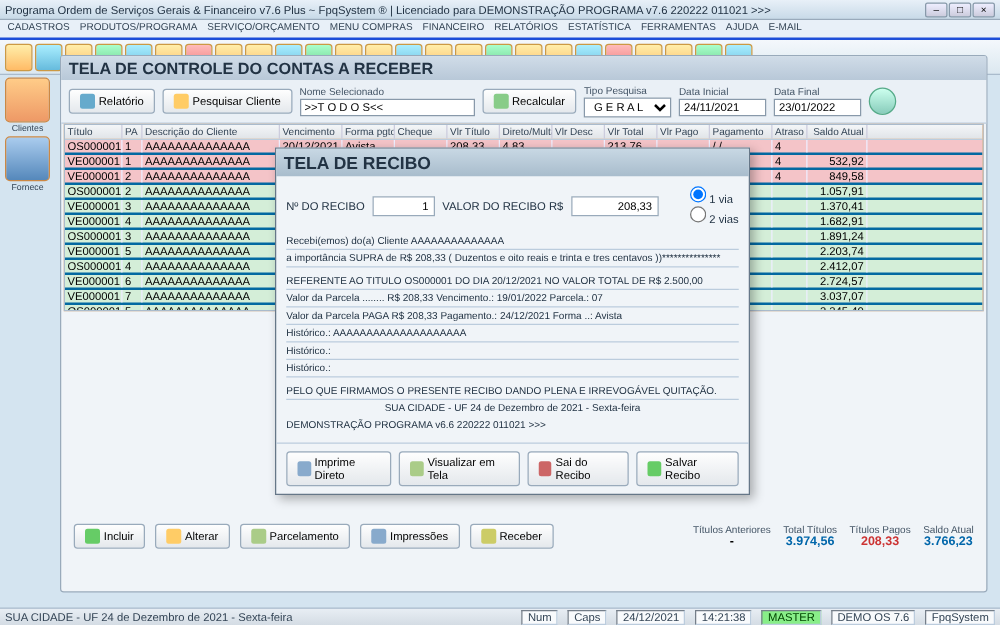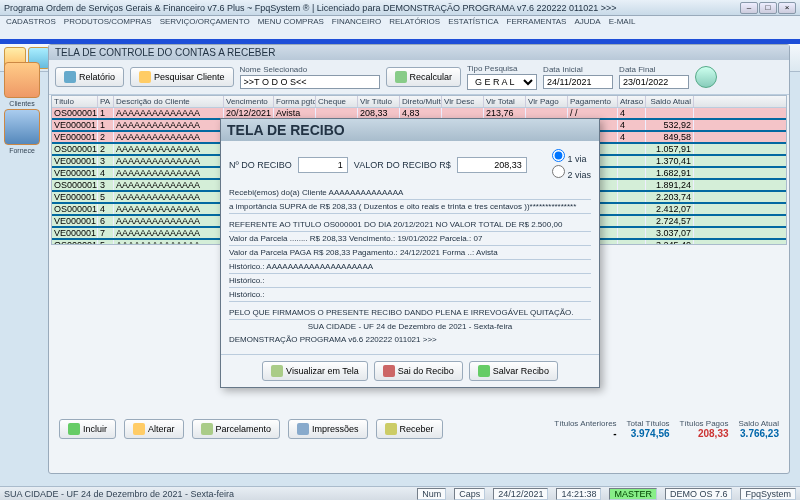--- a/index.html
+++ b/index.html
@@ -1,33 +1,33 @@
 <!DOCTYPE html>
 <html><head>
 <meta charset="utf-8">
 <style>
 *{box-sizing:border-box;margin:0;padding:0;font-family:Tahoma,Arial,sans-serif;font-size:9px}
 body{background:#d4e4f0;width:800px;height:500px;overflow:hidden;position:relative}
 .titlebar{background:linear-gradient(#e8f0f8,#c8dae8);height:16px;padding:2px 4px;display:flex;align-items:center;border-bottom:1px solid #9ab}
 .titlebar-text{flex:1;color:#234;font-size:9px}
 .win-btns{display:flex;gap:1px}
 .win-btn{width:18px;height:12px;background:linear-gradient(#eef,#ccd);border:1px solid #89a;border-radius:2px;text-align:center;font-size:8px;line-height:10px}
-.menubar{background:#e8f0f8;height:28px;display:flex;gap:8px;padding:1px 6px;border-bottom:5px solid #1d4ed8}
+.menubar{background:#e8f0f8;height:16px;display:flex;gap:8px;padding:1px 6px;border-bottom:2px solid #1d4ed8}
 .menubar span{color:#345;font-size:8px}
 .toolbar{background:linear-gradient(#f4f8fc,#dce8f0);height:28px;display:flex;align-items:center;gap:2px;padding:2px 4px;border-bottom:1px solid #abc}
 .tb-ico{width:22px;height:22px;background:linear-gradient(#fea,#fb6);border:1px solid #c94;border-radius:3px}
 .tb-ico.b{background:linear-gradient(#aef,#6bd)}
 .tb-ico.g{background:linear-gradient(#afc,#6c8)}
 .tb-ico.r{background:linear-gradient(#fbb,#e77)}
 .left-icons{position:absolute;left:2px;top:60px;width:40px}
 .big-ico{width:36px;height:36px;margin:2px;background:linear-gradient(#fc8,#e96);border-radius:4px;border:1px solid #c84}
 .big-ico.b{background:linear-gradient(#ace,#58b)}
 .ico-lbl{font-size:7px;text-align:center;color:#345}
 .panel{position:absolute;left:48px;top:44px;right:10px;bottom:26px;background:#f0f4f8;border:1px solid #9ab;border-radius:3px}
-.panel-title{background:linear-gradient(#d0dce8,#b8c8d8);padding:2px 6px;font-size:10px;color:#234;font-weight:normal}
+.panel-title{background:linear-gradient(#d0dce8,#b8c8d8);padding:2px 6px;font-size:13px;color:#234;font-weight:bold}
 .controls{display:flex;align-items:center;gap:6px;padding:4px 6px;background:#eaf0f6;border-bottom:1px solid #bcd}
 .btn{background:linear-gradient(#fefefe,#e4e8ec);border:1px solid #9ab;border-radius:3px;padding:3px 8px;font-size:9px;display:inline-flex;align-items:center;gap:3px}
 .btn-ico{width:12px;height:12px;display:inline-block;border-radius:2px}
 .field{display:flex;flex-direction:column;gap:1px}
 .field label{font-size:8px;color:#456}
 .field input,.field select{border:1px solid #89a;padding:1px 3px;font-size:9px;background:#fff}
 .round-btn{width:22px;height:22px;border-radius:50%;background:linear-gradient(#cfe,#8cb);border:1px solid #5a8}
 .grid{height:150px;overflow:hidden;background:#fdba74;border:1px solid #abc;margin:0 2px}
 .grid-hdr{display:flex;background:linear-gradient(#f4f6f8,#e0e4e8);border-bottom:1px solid #bcd}
 .grid-hdr div{padding:1px 2px;border-right:1px solid #ccd;font-size:8px;color:#345;overflow:hidden;white-space:nowrap}
@@ -40,21 +40,21 @@
 .modal-title{background:linear-gradient(#c8d8e4,#a8bccc);padding:3px 6px;font-size:14px;font-weight:bold;color:#234}
 .modal-body{padding:8px;font-size:9px;color:#234}
 .modal-row{display:flex;align-items:center;gap:6px;margin-bottom:6px}
 .modal-row label{font-size:9px}
 .modal-row input{border:1px solid #9ab;padding:2px 4px;text-align:right;background:#fff}
 .radio-grp{display:flex;flex-direction:column;gap:1px;margin-left:auto;font-size:8px}
 .line{border-bottom:1px solid #bcd;padding:2px 0;font-size:8px}
 .modal-btns{display:flex;gap:6px;padding:6px 8px;justify-content:center;border-top:1px solid #bcd}
 .bottom-btns{position:absolute;bottom:30px;left:6px;right:6px;display:flex;gap:8px;align-items:center;padding:4px}
 .totals{margin-left:auto;display:flex;gap:10px;font-size:8px}
-.total-box{text-align:right}
+.total-box{text-align:center}
 .total-box .lbl{color:#456;font-size:8px}
 .total-box .val{font-weight:bold;font-size:10px}
 .statusbar{position:absolute;bottom:0;left:0;right:0;height:14px;background:linear-gradient(#e8eef4,#d4dce4);border-top:1px solid #abc;display:flex;align-items:center;padding:0 4px;font-size:8px;color:#345;gap:8px}
 .statusbar .sp{margin-left:auto}
 .st-box{border:1px inset #bcd;padding:0 4px;background:#f8fafc}
 .st-box.g{background:#8e8;color:#040}
 </style>
 </head>
 <body>
 
@@ -62,21 +62,21 @@
   <span class="titlebar-text">Programa Ordem de Serviços Gerais &amp; Financeiro v7.6 Plus ~ FpqSystem ® | Licenciado para   DEMONSTRAÇÃO PROGRAMA v7.6 220222 011021 &gt;&gt;&gt;</span>
   <div class="win-btns">
     <div class="win-btn">–</div>
     <div class="win-btn">□</div>
     <div class="win-btn">×</div>
   </div>
 </div>
 
 <div class="menubar">
   <span>CADASTROS</span>
-  <span>PRODUTOS/COMPRAS</span>
+  <span>PRODUTOS/PROGRAMA</span>
   <span>SERVIÇO/ORÇAMENTO</span>
   <span>MENU COMPRAS</span>
   <span>FINANCEIRO</span>
   <span>RELATÓRIOS</span>
   <span>ESTATÍSTICA</span>
   <span>FERRAMENTAS</span>
   <span>AJUDA</span>
   <span>E-MAIL</span>
 </div>
 
@@ -440,20 +440,24 @@
     <div class="line">Valor da Parcela PAGA R$      208,33   Pagamento.:    24/12/2021    Forma ..:   Avista</div>
     <div class="line">Histórico.: AAAAAAAAAAAAAAAAAAAA</div>
     <div class="line">Histórico.:</div>
     <div class="line">Histórico.:</div>
     <div class="line" style="margin-top:4px">PELO QUE FIRMAMOS O PRESENTE RECIBO DANDO PLENA E IRREVOGÁVEL QUITAÇÃO.</div>
     <div class="line" style="text-align:center;border:none">SUA CIDADE - UF 24 de Dezembro de 2021 - Sexta-feira</div>
     <div class="line" style="border:none">DEMONSTRAÇÃO PROGRAMA v6.6 220222 011021 &gt;&gt;&gt;</div>
   </div>
   <div class="modal-btns">
     <div class="btn">
+        <span class="btn-ico" style="background:#8ac"></span>
+        <span>Imprime Direto</span>
+      </div>
+    <div class="btn">
         <span class="btn-ico" style="background:#ac8"></span>
         <span>Visualizar em Tela</span>
       </div>
     <div class="btn">
         <span class="btn-ico" style="background:#c66"></span>
         <span>Sai do Recibo</span>
       </div>
     <div class="btn">
         <span class="btn-ico" style="background:#6c6"></span>
         <span>Salvar Recibo</span>

